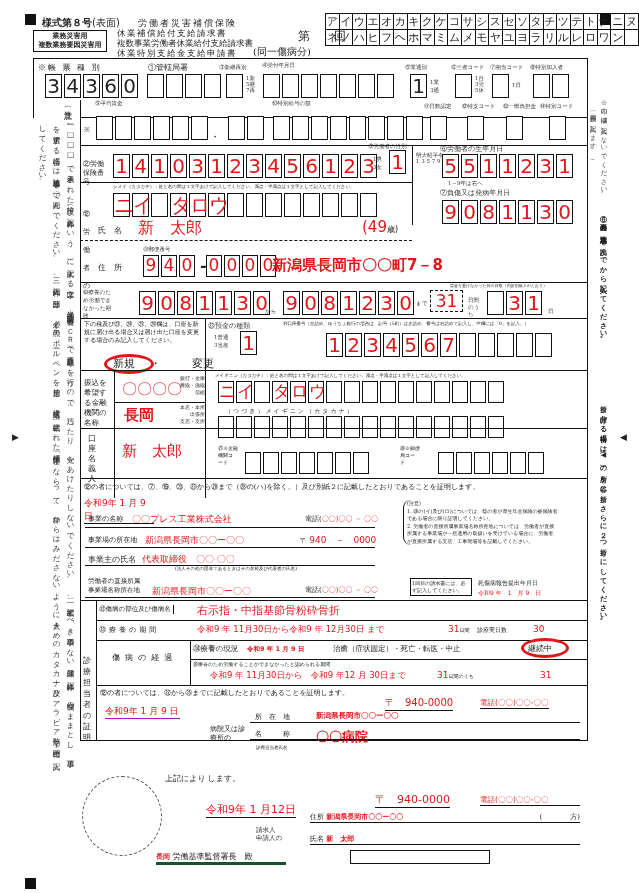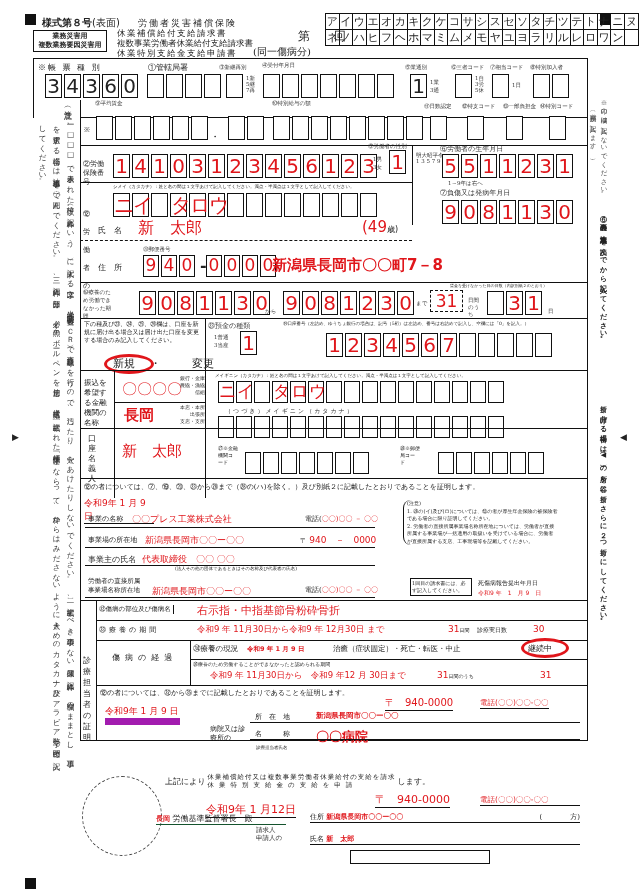--- a/index.html
+++ b/index.html
@@ -479,54 +479,50 @@
 <div class="abs" style="left:528px;top:643px;font-size:8px;">継続中</div>
 <div class="hline" style="left:190px;top:659px;width:398px;"></div>
 <div class="abs" style="left:193px;top:661px;font-size:5px;">㉟療養のため労働することができなかったと認められる期間</div>
 <div class="abs red sans" style="left:210px;top:670px;font-size:8.5px;">令和9 年 11月30日から　令和9 年12 月 30日まで</div>
 <div class="abs red sans" style="left:437px;top:670px;font-size:9px;"><span>31</span><span style="color:#222;font-size:5px;">日間のうち</span></div>
 <div class="abs red sans" style="left:540px;top:670px;font-size:9px;">31</div>
 <div class="hline" style="left:96px;top:685px;width:492px;"></div>
 <div class="abs" style="left:100px;top:688px;font-size:7px;">⑫の者については、㉜から㉟までに記載したとおりであることを証明します。</div>
 <div class="abs red sans" style="left:385px;top:696px;font-size:10px;border-bottom:1px solid #111;">〒　940-0000</div>
 <div class="abs red sans" style="left:480px;top:698px;font-size:7.5px;border-bottom:1px solid #111;">電話(〇〇)〇〇-〇〇</div>
-<div class="abs red sans" style="left:105px;top:705px;font-size:9px;border-bottom:7px solid #a21caf;width:75px;">令和9年 1 月 9 日</div>
+<div class="abs red sans" style="left:105px;top:705px;font-size:9px;border-bottom:1px solid #a21caf;width:75px;">令和9年 1 月 9 日</div>
 <div class="abs" style="left:210px;top:725px;width:38px;font-size:7px;line-height:9px;">病院又は診療所の</div>
 <div class="abs" style="left:255px;top:712px;font-size:7px;">所　在　地</div>
 <div class="abs red sans" style="left:316px;top:711px;font-size:7.5px;font-weight:bold;">新潟県長岡市〇〇ー〇〇</div>
 <div class="hline" style="left:250px;top:722px;width:330px;"></div>
 <div class="abs" style="left:255px;top:729px;font-size:7px;">名　　　称</div>
 <div class="abs red sans" style="left:316px;top:728px;font-size:13px;font-weight:bold;">〇〇病院</div>
 <div class="hline" style="left:250px;top:739px;width:330px;"></div>
 
 <div class="abs" style="left:256px;top:745px;font-size:4.5px;">診療担当者氏名</div>
 
 <div class="abs" style="left:82px;top:776px;width:80px;height:80px;border:1px dashed #444;border-radius:50%;"></div>
 <div class="abs" style="left:165px;top:773px;font-size:8px;display:flex;align-items:center;gap:2px;">
   <span>上記により</span>
-  <span style="display:flex;flex-direction:column;font-size:6.5px;line-height:8px;letter-spacing:1px;">
-    <span>休業補償給付又は複数事業労働者休業給付の支給を請求</span>
-    <span style="letter-spacing:5px;">休業特別支給金の支給を申請</span>
-  </span>
   <span>します。</span>
 </div>
 <div class="abs red sans" style="left:375px;top:792px;font-size:11px;border-bottom:1px solid #111;">〒　940-0000</div>
 <div class="abs red sans" style="left:480px;top:795px;font-size:7.5px;border-bottom:1px solid #111;width:100px;">電話(〇〇)〇〇-〇〇</div>
 <div class="abs red sans" style="left:206px;top:802px;font-size:11px;border-bottom:1px solid #111;">令和9年 1 月12日</div>
 <div class="abs" style="left:310px;top:812px;width:270px;font-size:7px;border-bottom:1px solid #111;display:flex;justify-content:space-between;">
   <span><span>住所</span> <span class="red sans" style="font-weight:bold;">新潟県長岡市〇〇ー〇〇</span></span>
   <span>(　　　　方)</span>
 </div>
 <div class="abs" style="left:256px;top:826px;white-space:pre;font-size:6.5px;line-height:8px;">請求人
 申請人の</div>
 <div class="abs" style="left:310px;top:834px;width:270px;font-size:7px;border-bottom:1px solid #111;">
   <span>氏名</span> <span class="red sans" style="font-weight:bold;">新　太郎</span>
 </div>
 <div class="abs" style="left:350px;top:850px;width:140px;height:14px;border:1px solid #111;"></div>
-<div class="abs" style="left:156px;top:813px;font-size:8px;border-bottom:1px solid #14532d;width:130px;">
+<div class="abs" style="left:156px;top:851px;font-size:8px;border-bottom:3px solid #14532d;width:130px;">
   <span class="red sans" style="font-weight:bold;font-size:7px;">長岡</span>
   <span>労働基準監督署長　殿</span>
 </div>
 
 <div class="abs" style="left:33px;top:100px;width:48px;height:660px;"></div>
 <div class="vtext" style="left:62px;top:103px;font-size:8px;">（注意）</div>
 <div class="vtext" style="left:35px;top:120px;height:640px;font-size:7.5px;line-height:14px;color:#333;">一、□□□で表示された枠（以下、記入枠という。）に記入する文字は、光学式文字読取装置（ＯＣＲ）で直接読取りを行うので、汚したり、穴をあけたりしないでください。　二、記載すべき事項のない欄又は記入枠は、空欄のままとし、事項を選択する場合には該当事項を〇で囲んでください。　三、記入枠の部分は、必ず黒のボールペンを使用し、様式右上に記載された「標準字体」にならって、枠からはみださないように大きめのカタカナ及びアラビア数字で明瞭に記入してください。</div>
 
 <div class="vtext" style="left:598px;top:95px;font-size:6.5px;color:#444;">※印の欄は記入しないでください。</div>
 <div class="vtext" style="left:587px;top:108px;font-size:6.5px;color:#444;">（職員が記入します。）</div>

